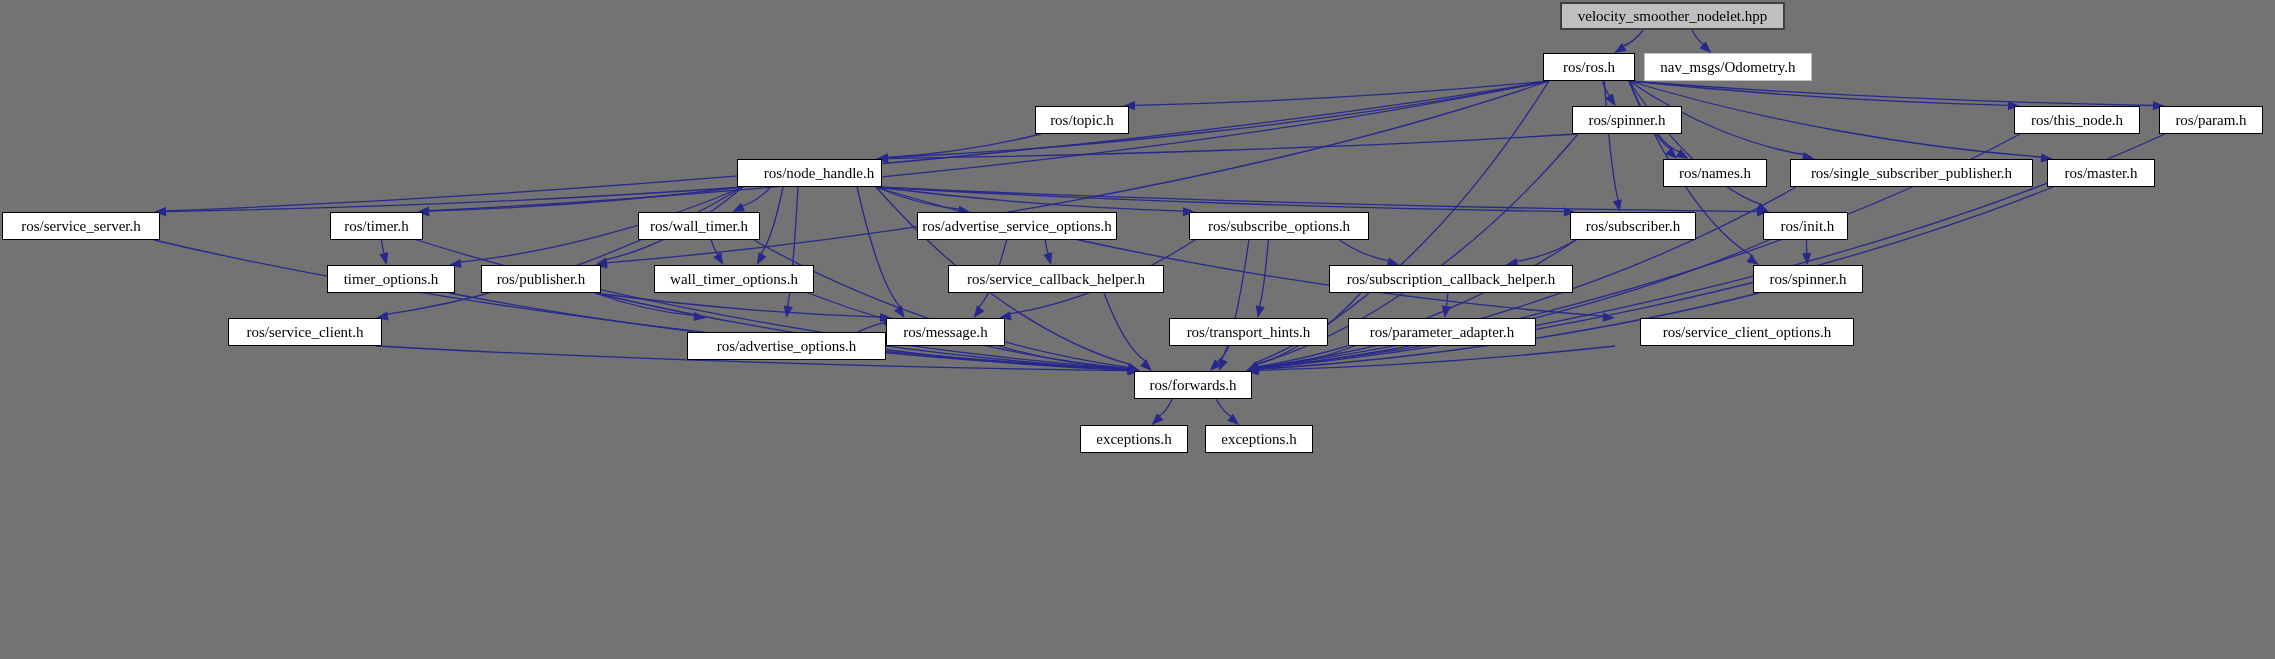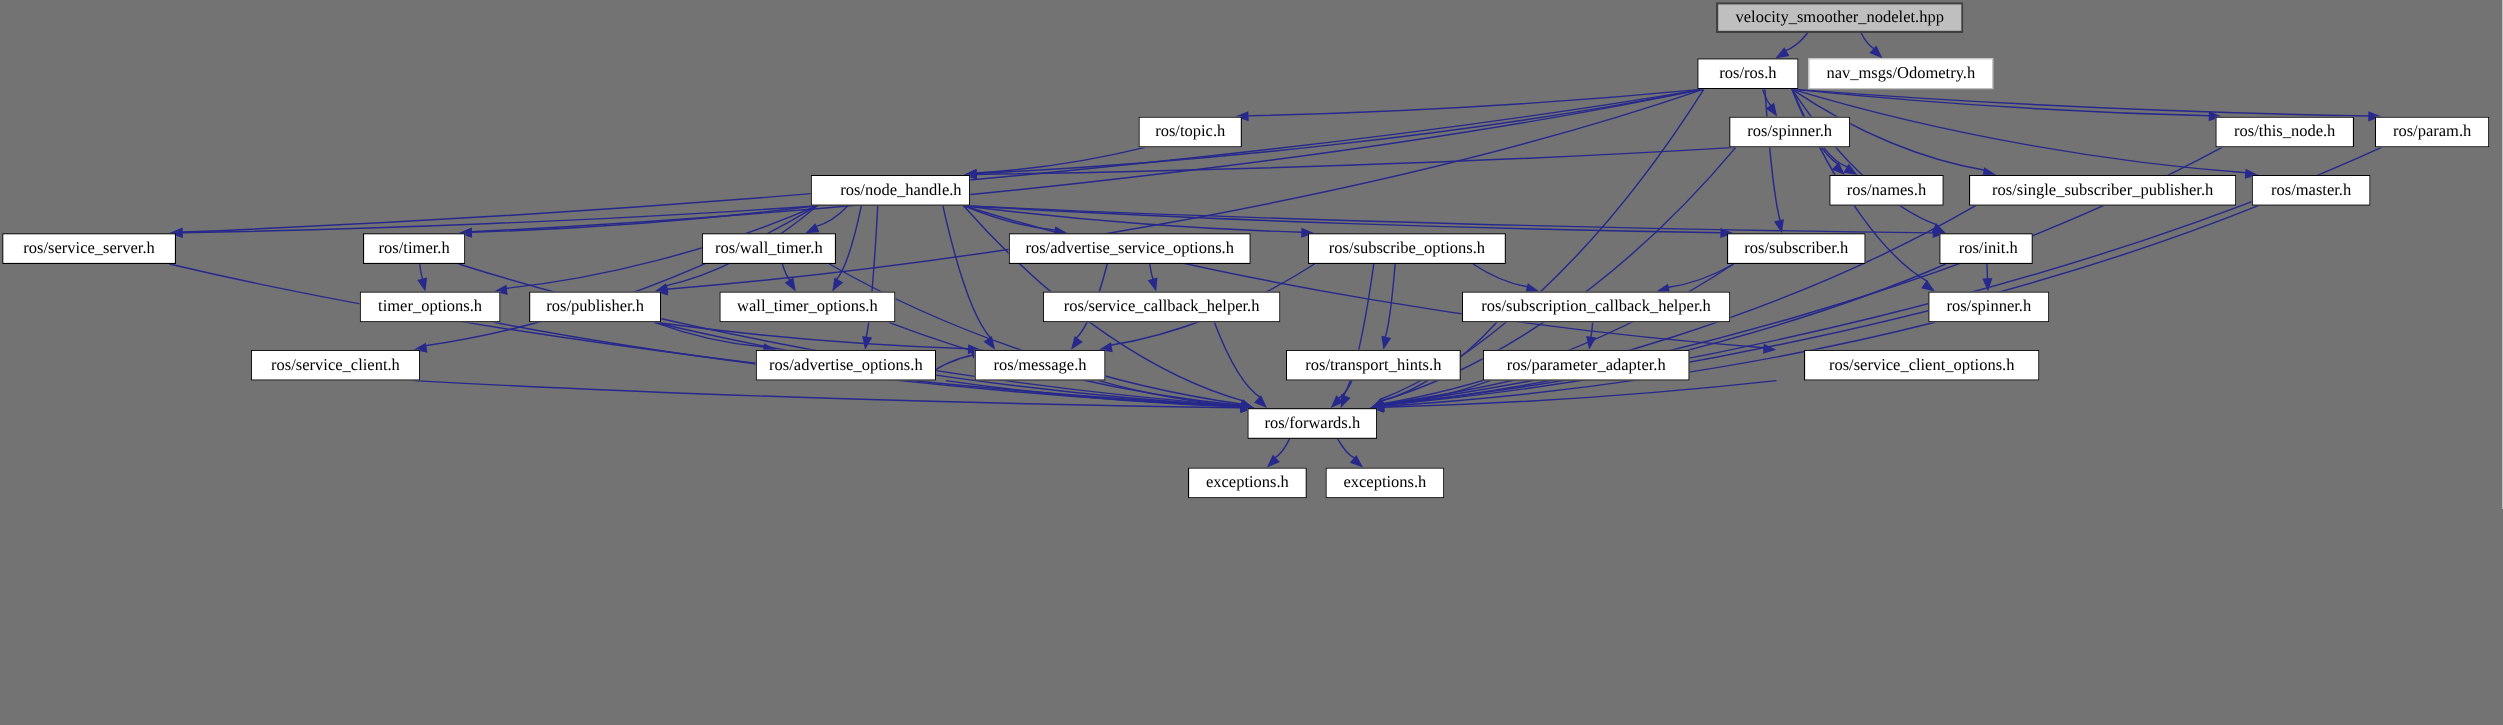--- a/index.html
+++ b/index.html
@@ -227,21 +227,21 @@
       </div>
       <div class="node" style="left: 2px; top: 212px; width: 158px;">
         <span class="node-label">ros/service_server.h</span>
       </div>
       <div class="node" style="left: 330px; top: 212px; width: 93px;">
         <span class="node-label">ros/timer.h</span>
       </div>
       <div class="node" style="left: 638px; top: 212px; width: 122px;">
         <span class="node-label">ros/wall_timer.h</span>
       </div>
-      <div class="node" style="left: 917px; top: 212px; width: 220px;">
+      <div class="node" style="left: 917px; top: 212px; width: 200px;">
         <span class="node-label">ros/advertise_service_options.h</span>
       </div>
       <div class="node" style="left: 1189px; top: 212px; width: 180px;">
         <span class="node-label">ros/subscribe_options.h</span>
       </div>
       <div class="node" style="left: 1570px; top: 212px; width: 126px;">
         <span class="node-label">ros/subscriber.h</span>
       </div>
       <div class="node" style="left: 1763px; top: 212px; width: 85px; padding-left: 12px;">
         <span class="node-label">ros/init.h</span>
@@ -260,21 +260,21 @@
       </div>
       <div class="node" style="left: 1329px; top: 265px; width: 244px;">
         <span class="node-label">ros/subscription_callback_helper.h</span>
       </div>
       <div class="node" style="left: 1753px; top: 265px; width: 110px;">
         <span class="node-label">ros/spinner.h</span>
       </div>
       <div class="node" style="left: 228px; top: 318px; width: 154px;">
         <span class="node-label">ros/service_client.h</span>
       </div>
-      <div class="node" style="left: 687px; top: 318px; width: 164px;">
+      <div class="node" style="left: 687px; top: 332px; width: 199px;">
         <span class="node-label">ros/advertise_options.h</span>
       </div>
       <div class="node" style="left: 886px; top: 318px; width: 119px;">
         <span class="node-label">ros/message.h</span>
       </div>
       <div class="node" style="left: 1169px; top: 318px; width: 159px;">
         <span class="node-label">ros/transport_hints.h</span>
       </div>
       <div class="node" style="left: 1348px; top: 318px; width: 188px;">
         <span class="node-label">ros/parameter_adapter.h</span>

